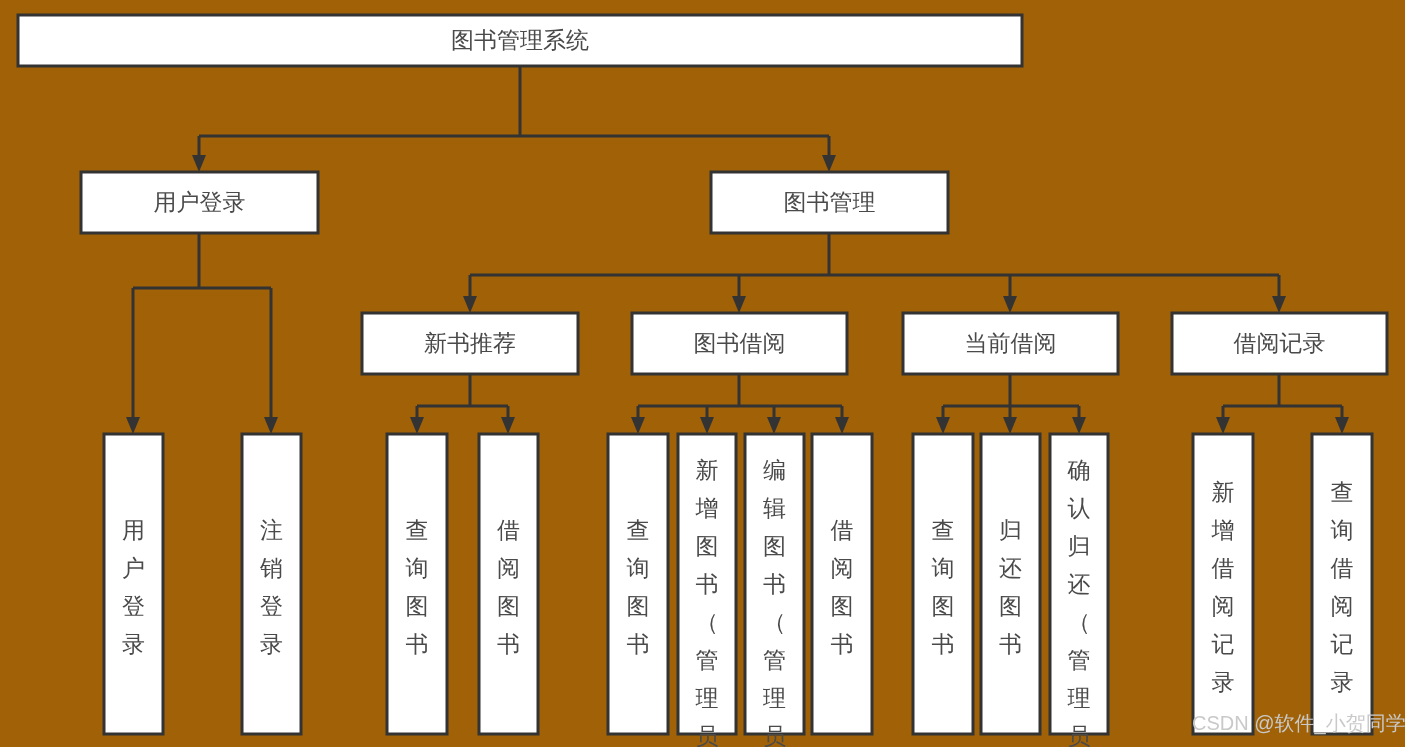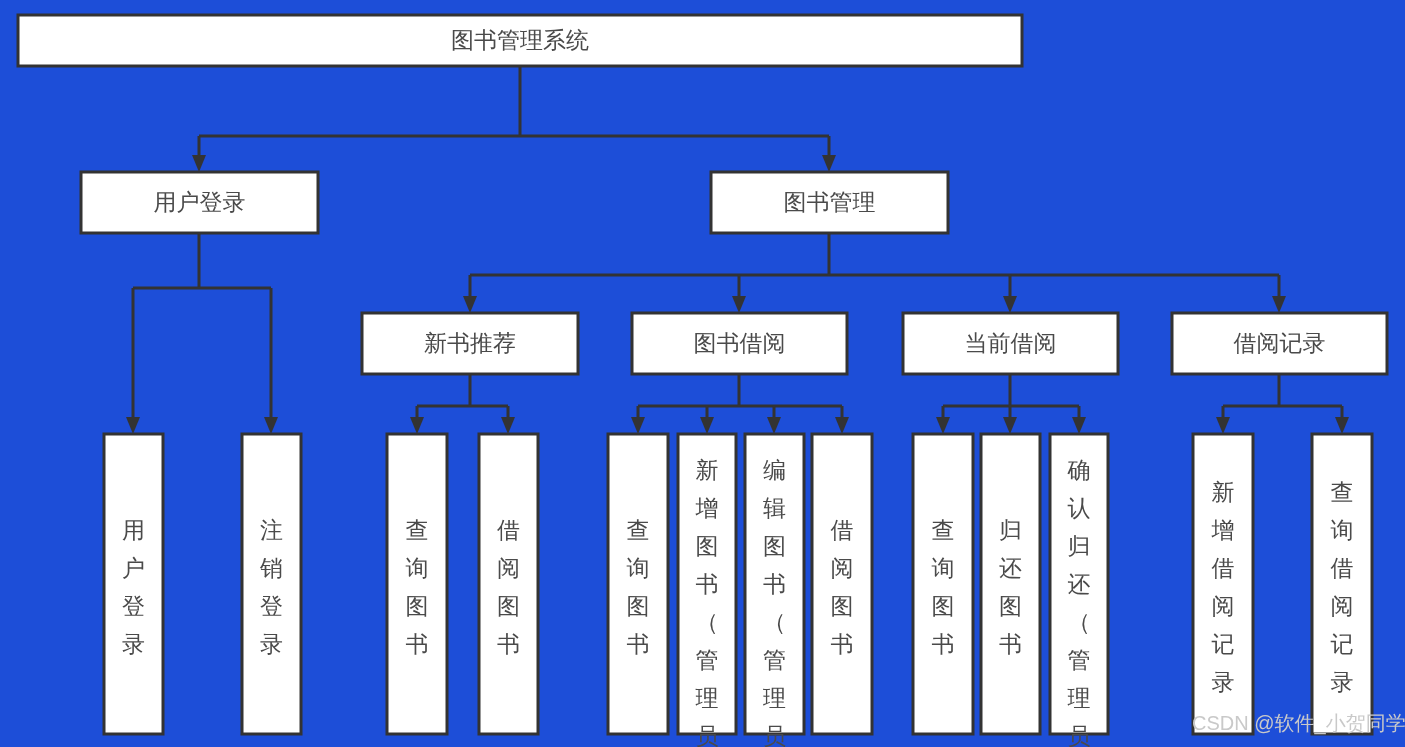--- a/index.html
+++ b/index.html
@@ -8,21 +8,21 @@
     padding: 0;
     background: #ffffff;
   }
   body {
     font-family: "Liberation Sans", "DejaVu Sans", sans-serif;
   }
   #diagram-root {
     position: relative;
     width: 1405px;
     height: 747px;
-    background: #1d4ed8;
+    background: #a16207;
     overflow: hidden;
   }
   svg.diagram-canvas {
     position: absolute;
     top: 0;
     left: 0;
     width: 1405px;
     height: 747px;
     display: block;
   }

